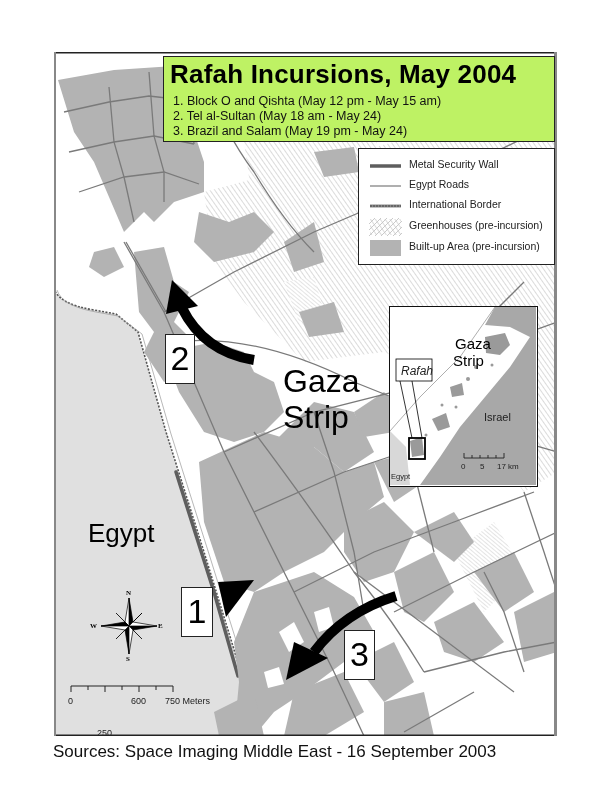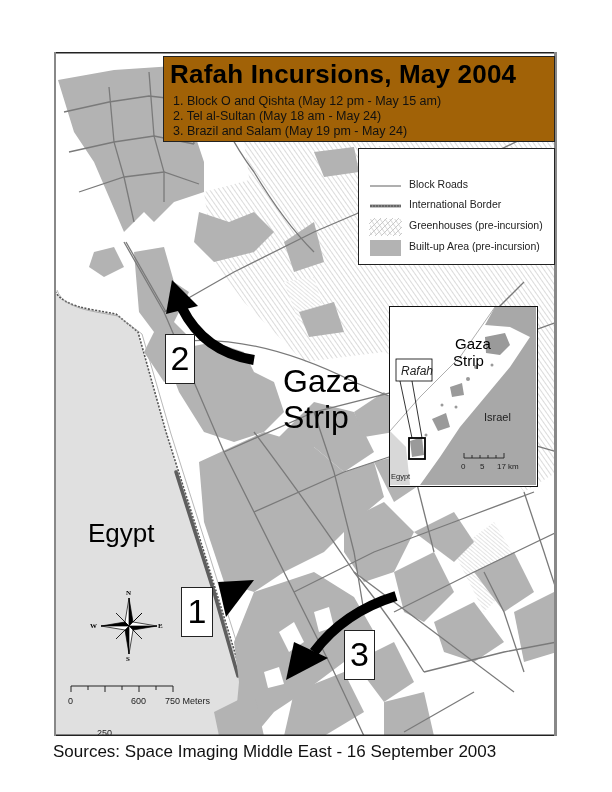--- a/index.html
+++ b/index.html
@@ -1,19 +1,19 @@
 <!DOCTYPE html>
 <html><head>
 <meta charset="utf-8">
 <style>
   html, body { margin: 0; padding: 0; background: #ffffff; }
   body { width: 612px; height: 792px; position: relative; overflow: hidden; font-family: "Liberation Sans", sans-serif; }
   #map-frame { position: absolute; left: 54px; top: 52px; width: 503px; height: 684px; }
   svg { display: block; }
-  .title-box { position: absolute; left: 163px; top: 56px; width: 392px; height: 86px; background: #a16207; border: 1.5px solid #222; box-sizing: border-box; }
+  .title-box { position: absolute; left: 163px; top: 56px; width: 392px; height: 86px; background: #bef264; border: 1.5px solid #222; box-sizing: border-box; }
   .title-box .title { position: absolute; left: 6px; top: 2px; font-size: 26px; font-weight: bold; color: #000; white-space: nowrap; letter-spacing: 0.2px; }
   .title-box .item { position: absolute; left: 9px; font-size: 12.5px; color: #111; white-space: nowrap; }
   .legend-box { position: absolute; left: 358px; top: 148px; width: 197px; height: 117px; background: #fff; border: 1.5px solid #222; box-sizing: border-box; }
   .legend-row { position: absolute; left: 10px; height: 18px; width: 185px; }
   .legend-row .sym { position: absolute; left: 0; top: 0; width: 33px; height: 18px; }
   .legend-row .lbl { position: absolute; left: 40px; top: 1px; font-size: 10.5px; color: #222; white-space: nowrap; }
   .label-big { position: absolute; font-size: 32px; color: #000; line-height: 34px; }
   .num-box { position: absolute; background: #fff; border: 1.2px solid #222; box-sizing: border-box; font-size: 34px; color: #000; text-align: center; line-height: 46px; }
   .inset { position: absolute; left: 389px; top: 306px; width: 149px; height: 181px; border: 1.5px solid #111; box-sizing: border-box; background: #fff; overflow: hidden; }
   .sources { position: absolute; left: 53px; top: 742px; font-size: 17px; color: #111; white-space: nowrap; }
@@ -137,25 +137,31 @@
 </div>
 
 <div class="title-box">
   <div class="title">Rafah Incursions, May 2004</div>
   <div class="item" style="top:37px">1. Block O and Qishta (May 12 pm - May 15 am)</div>
   <div class="item" style="top:52px">2. Tel al-Sultan (May 18 am - May 24)</div>
   <div class="item" style="top:67px">3. Brazil and Salam (May 19 pm - May 24)</div>
 </div>
 
 <div class="legend-box">
+  <div class="legend-row" style="top:8px">
+    <svg class="sym" viewBox="0 0 33 18">
+        <line x1="1" y1="9" x2="32" y2="9" stroke="#5e5e5e" stroke-width="3.5"></line>
+      </svg>
+    <span class="lbl">Metal Security Wall</span>
+  </div>
   <div class="legend-row" style="top:28px">
     <svg class="sym" viewBox="0 0 33 18">
         <line x1="1" y1="9" x2="32" y2="9" stroke="#7a7a7a" stroke-width="1.2"></line>
       </svg>
-    <span class="lbl">Block Roads</span>
+    <span class="lbl">Egypt Roads</span>
   </div>
   <div class="legend-row" style="top:48px">
     <svg class="sym" viewBox="0 0 33 18">
         <line x1="1" y1="9" x2="32" y2="9" stroke="#888" stroke-width="3"></line>
         <line x1="1" y1="9" x2="32" y2="9" stroke="#444" stroke-width="1" stroke-dasharray="2,1"></line>
       </svg>
     <span class="lbl">International Border</span>
   </div>
   <div class="legend-row" style="top:69px">
     <svg class="sym" viewBox="0 0 33 18">

